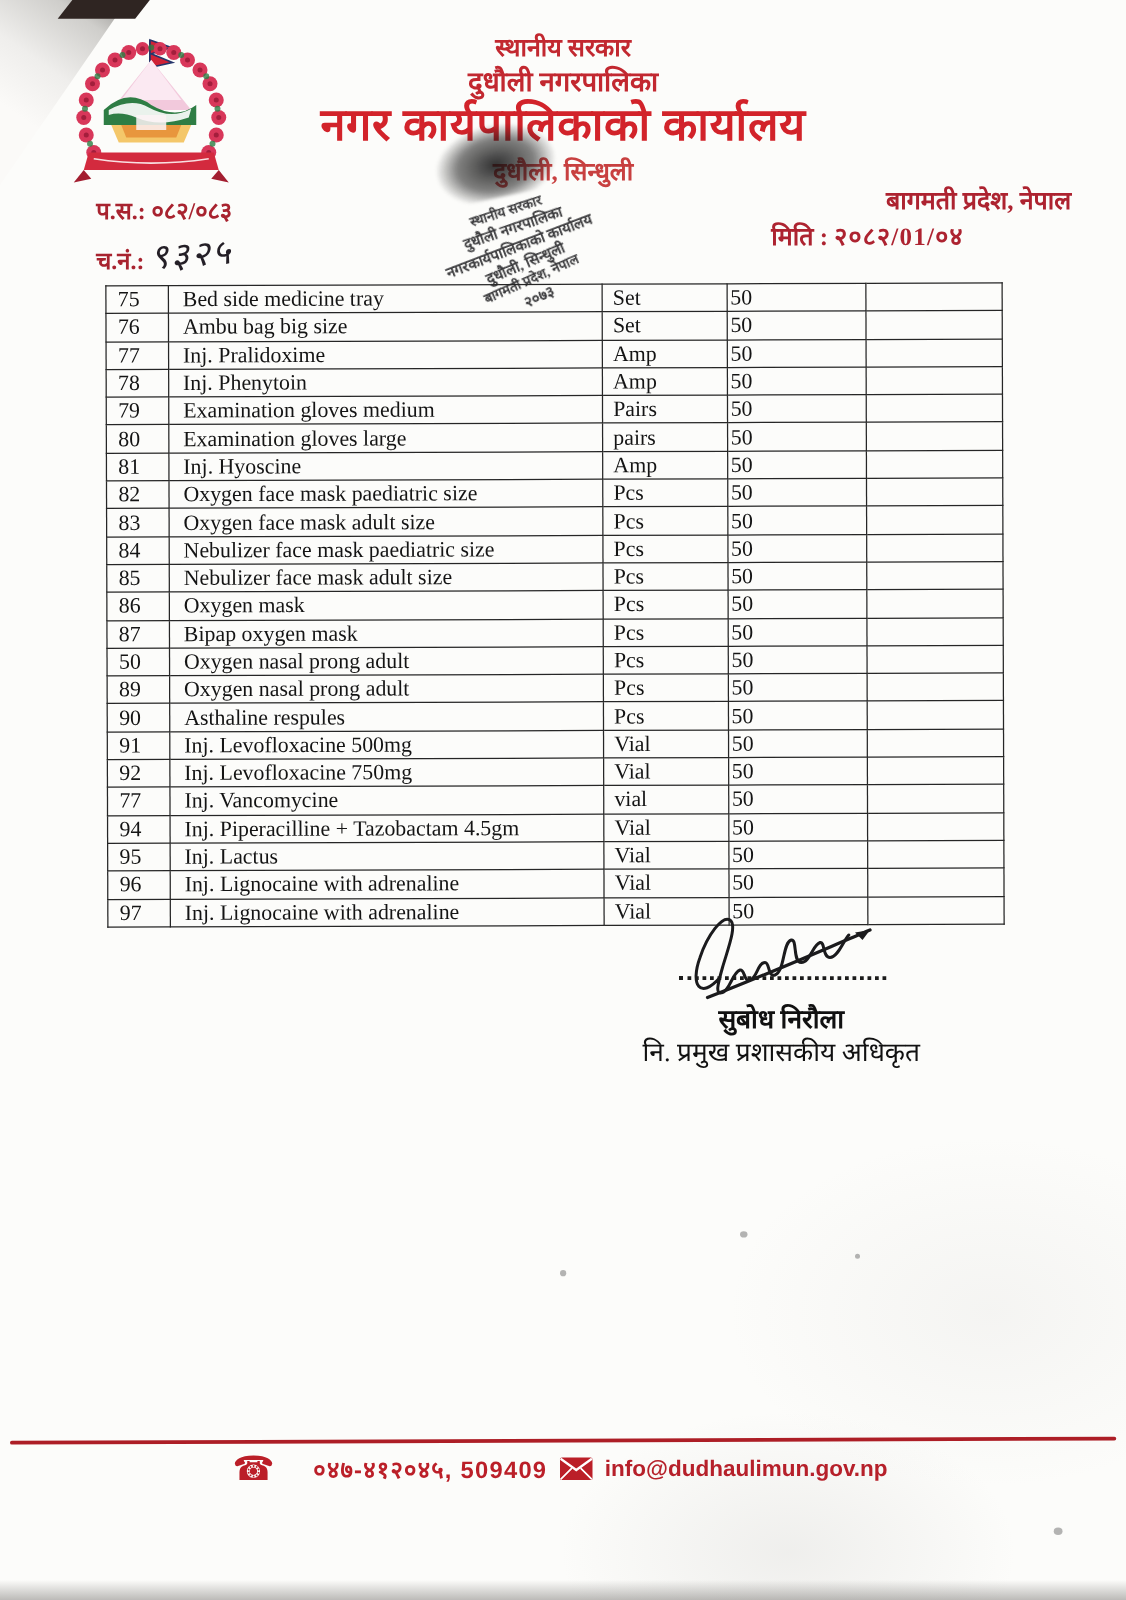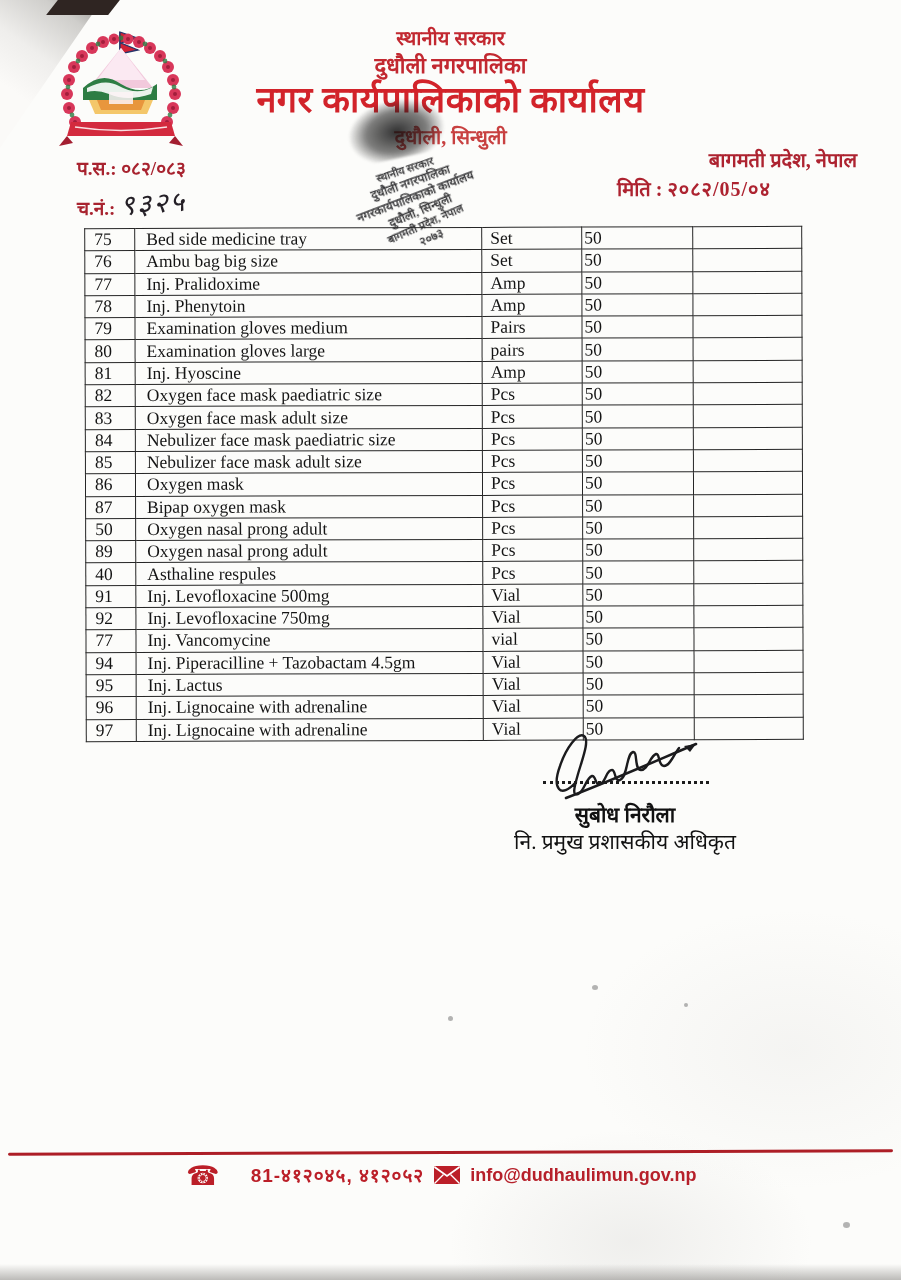--- a/index.html
+++ b/index.html
@@ -210,21 +210,21 @@
   <div class="hdr-center hdr-sub">दुधौली, सिन्धुली</div>
 
   <div class="ref-ps">प.स.: ०८२/०८३</div>
   <div class="ref-ch">
     <span>च.नं.:</span>
     <span class="handwritten">९३२५</span>
   </div>
   <div class="province">बागमती प्रदेश, नेपाल</div>
   <div class="date-line">
     <span>मिति :</span>
-    <span class="dv">२०८२/05/०४</span>
+    <span class="dv">२०८२/01/०४</span>
   </div>
 
   <div class="stamp">
     <div class="s0">स्थानीय सरकार</div>
     <div class="s1">दुधौली नगरपालिका</div>
     <div class="s2">नगरकार्यपालिकाको कार्यालय</div>
     <div class="s3">दुधौली, सिन्धुली</div>
     <div class="s4">बागमती प्रदेश, नेपाल</div>
     <div class="s5">२०७३</div>
   </div>
@@ -338,21 +338,21 @@
           <td class="extra"></td>
         </tr>
         <tr>
           <td class="sn">89</td>
           <td class="item">Oxygen nasal prong adult</td>
           <td class="unit">Pcs</td>
           <td class="qty">50</td>
           <td class="extra"></td>
         </tr>
         <tr>
-          <td class="sn">40</td>
+          <td class="sn">90</td>
           <td class="item">Asthaline respules</td>
           <td class="unit">Pcs</td>
           <td class="qty">50</td>
           <td class="extra"></td>
         </tr>
         <tr>
           <td class="sn">91</td>
           <td class="item">Inj. Levofloxacine 500mg</td>
           <td class="unit">Vial</td>
           <td class="qty">50</td>
@@ -408,21 +408,21 @@
     <path d="M28 68 C 70 52, 120 30, 158 14" fill="none" stroke="#1b1b1d" stroke-width="2.6" stroke-linecap="round"></path>
     <path d="M158 14 L146 16 L152 22 Z" fill="#1b1b1d"></path>
   </svg>
   <div class="sig-dots"></div>
   <div class="sig-name">सुबोध निरौला</div>
   <div class="sig-title">नि. प्रमुख प्रशासकीय अधिकृत</div>
 
   <div class="footer-line"></div>
   <div class="footer-row">
     <span class="phone-glyph">☎</span>
-    <span class="phone-text">81-४१२०४५, ४१२०५२</span>
+    <span class="phone-text">०४७-४१२०४५, 509409</span>
     <svg class="mail-svg" viewBox="0 0 28 20">
       <rect x="1" y="1" width="26" height="18" rx="1.5" fill="#bb1f28"></rect>
       <path d="M1.5 2 L14 11 L26.5 2" stroke="#ffffff" stroke-width="1.8" fill="none"></path>
       <path d="M1.5 18.5 L10.5 9.5 M26.5 18.5 L17.5 9.5" stroke="#ffffff" stroke-width="1.4" fill="none"></path>
     </svg>
     <span class="email-text">info@dudhaulimun.gov.np</span>
   </div>
 
 </div>
 

